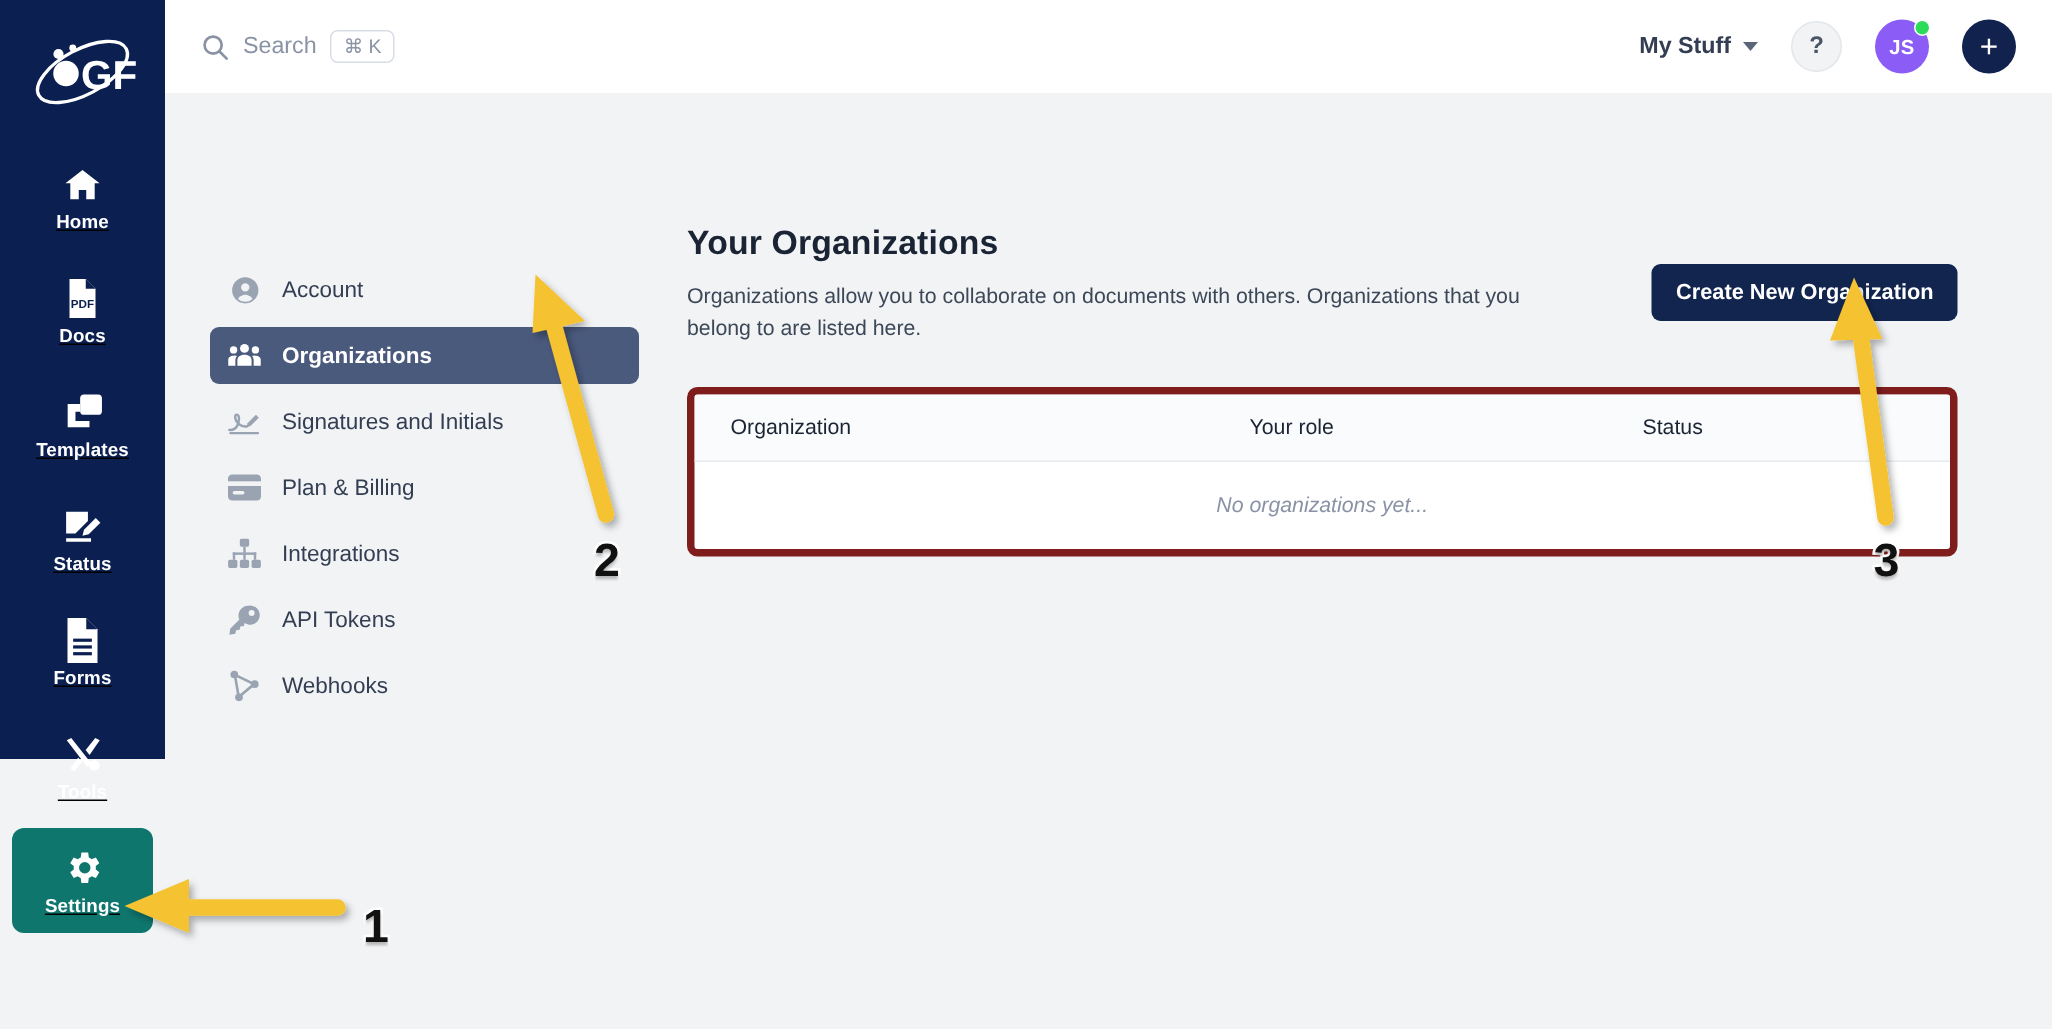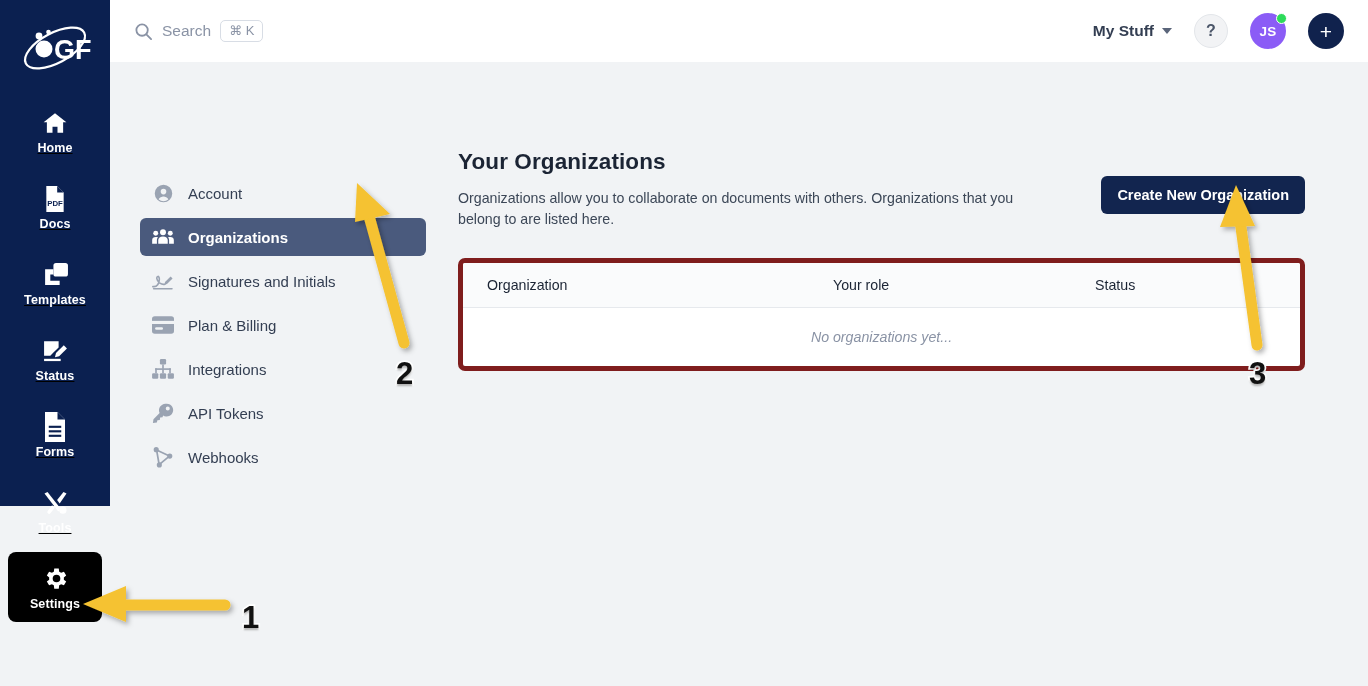--- a/index.html
+++ b/index.html
@@ -27,21 +27,21 @@
   #logo svg { display: block; }
   .rail-item {
     width: 94px; margin: 0 auto 6px auto;
     height: 70px;
     display: flex; flex-direction: column;
     align-items: center; justify-content: center;
     border-radius: 8px;
     cursor: pointer;
     gap: 4px;
   }
-  .rail-item.active { background: #000000; }
+  .rail-item.active { background: #0f766e; }
   .rail-icon { width: 30px; height: 30px; display: flex; align-items: center; justify-content: center; }
   .rail-icon svg { fill: #ffffff; }
   .rail-label {
     color: #ffffff; font-size: 12.5px; font-weight: 700;
     letter-spacing: .1px; line-height: 1;
   }
 
   
   #right { flex: 1 1 auto; display: flex; flex-direction: column; min-width: 0; }
 

